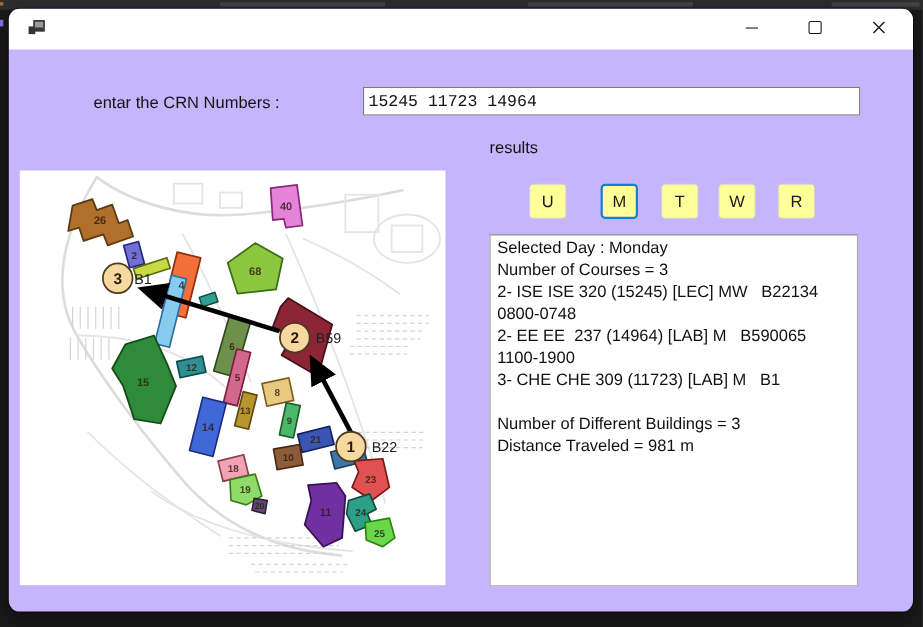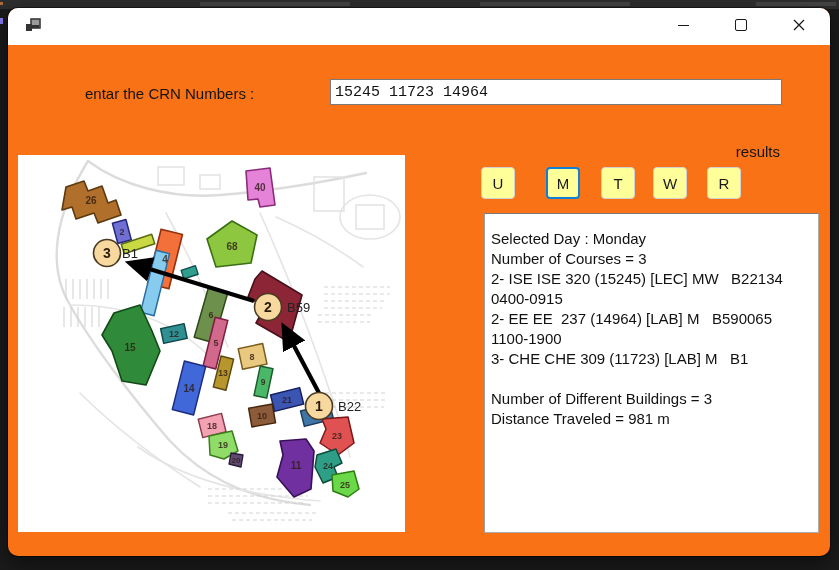--- a/index.html
+++ b/index.html
@@ -11,47 +11,47 @@
   }
   
   .backdrop-strip{position:absolute;top:0;left:0;width:839px;height:9px;background:#2e2e2e;}
   .backdrop-tab{position:absolute;top:2px;height:4px;background:#5a5a5a;opacity:.55;border-radius:1px;}
   .edge-accent-purple{position:absolute;left:0;top:18px;width:3px;height:6px;background:#8a7cf0;}
   .edge-accent-orange{position:absolute;left:0;top:2px;width:3px;height:3px;background:#b06a3a;}
 
   
   .app-window{
     position:absolute;left:8px;top:8px;width:822px;height:548px;
-    background:#f97316;border-radius:10px;overflow:hidden;
+    background:#c4b5fd;border-radius:10px;overflow:hidden;
     box-shadow:0 0 0 1px rgba(0,0,0,.45), 0 8px 24px rgba(0,0,0,.5);
   }
   .titlebar{position:absolute;left:0;top:0;width:100%;height:37px;background:#ffffff;}
   .app-icon{position:absolute;left:16px;top:8px;width:18px;height:18px;}
   .win-ctl{position:absolute;top:0;width:46px;height:34px;display:flex;align-items:center;justify-content:center;cursor:default;}
   .ctl-min-glyph{width:11px;height:0;border-top:1.4px solid #1a1a1a;}
   .ctl-max-glyph{width:10px;height:10px;border:1.4px solid #1a1a1a;border-radius:2px;background:transparent;}
 
   
   .crn-label{position:absolute;left:77px;top:77px;font-size:15px;color:#141414;}
   .crn-input{
     position:absolute;left:322px;top:71px;width:442px;height:24px;
     background:#fff;border:1px solid #7a7a7a;font-size:15px;color:#111;
     padding:0 4px;outline:none;font-family:Liberation Mono, monospace;
   }
-  .results-caption{position:absolute;left:437px;top:135px;width:335px;text-align:right;font-size:15px;color:#141414;}
+  .results-caption{position:absolute;left:437px;top:118px;width:335px;text-align:left;font-size:15px;color:#141414;}
   .btn-day{
     position:absolute;top:159px;width:34px;height:32px;box-sizing:border-box;
     background:#ffff99;border:1px solid #d2d2d2;border-radius:4px;
     font-size:15px;color:#1a1a1a;display:flex;align-items:center;justify-content:center;cursor:default;
   }
   .btn-day.selected{border:2px solid #0f80d7;}
   .results-box{
     position:absolute;left:437px;top:205px;width:335px;height:320px;box-sizing:border-box;
     background:#fff;border:1px solid #a9abad;border-top-color:#7a7a7a;border-left-color:#9a9c9e;
-    padding:15px 6px;overflow:hidden;margin-left:39px;
+    padding:2px 6px;overflow:hidden;
   }
   .res-line{font-size:15px;line-height:20px;height:20px;color:#111;white-space:pre;}
 
   
   .map-box{position:absolute;left:10px;top:147px;width:387px;height:377px;background:#ffffff;}
   .map-box svg{display:block;}
   .bnum{font-family:"Liberation Sans","DejaVu Sans",sans-serif;font-weight:bold;fill:#2d1a12;opacity:.8;text-anchor:middle;}
   .anno{font-family:"Liberation Sans","DejaVu Sans",sans-serif;font-size:13px;fill:#222;}
   .mnum{font-family:"Liberation Sans","DejaVu Sans",sans-serif;font-size:14px;font-weight:bold;fill:#2b1a08;text-anchor:middle;}
   .road{fill:none;stroke:#dcdcdc;stroke-width:2.4;stroke-linecap:round;}
@@ -98,21 +98,21 @@
   <button class="btn-day" style="left:473px;">U</button>
   <button class="btn-day selected" style="left:538px;">M</button>
   <button class="btn-day" style="left:593px;">T</button>
   <button class="btn-day" style="left:645px;">W</button>
   <button class="btn-day" style="left:699px;">R</button>
 
   <div class="results-box">
     <div class="res-line">Selected Day : Monday</div>
     <div class="res-line">Number of Courses = 3</div>
     <div class="res-line">2- ISE ISE 320 (15245) [LEC] MW   B22134</div>
-    <div class="res-line">0400-0915</div>
+    <div class="res-line">0800-0748</div>
     <div class="res-line">2- EE EE  237 (14964) [LAB] M   B590065</div>
     <div class="res-line">1100-1900</div>
     <div class="res-line">3- CHE CHE 309 (11723) [LAB] M   B1</div>
     <div class="res-line"></div>
     <div class="res-line">Number of Different Buildings = 3</div>
     <div class="res-line">Distance Traveled = 981 m</div>
   </div>
 
   <div class="map-box">
     <svg width="387" height="377" viewBox="0 0 387 377">

